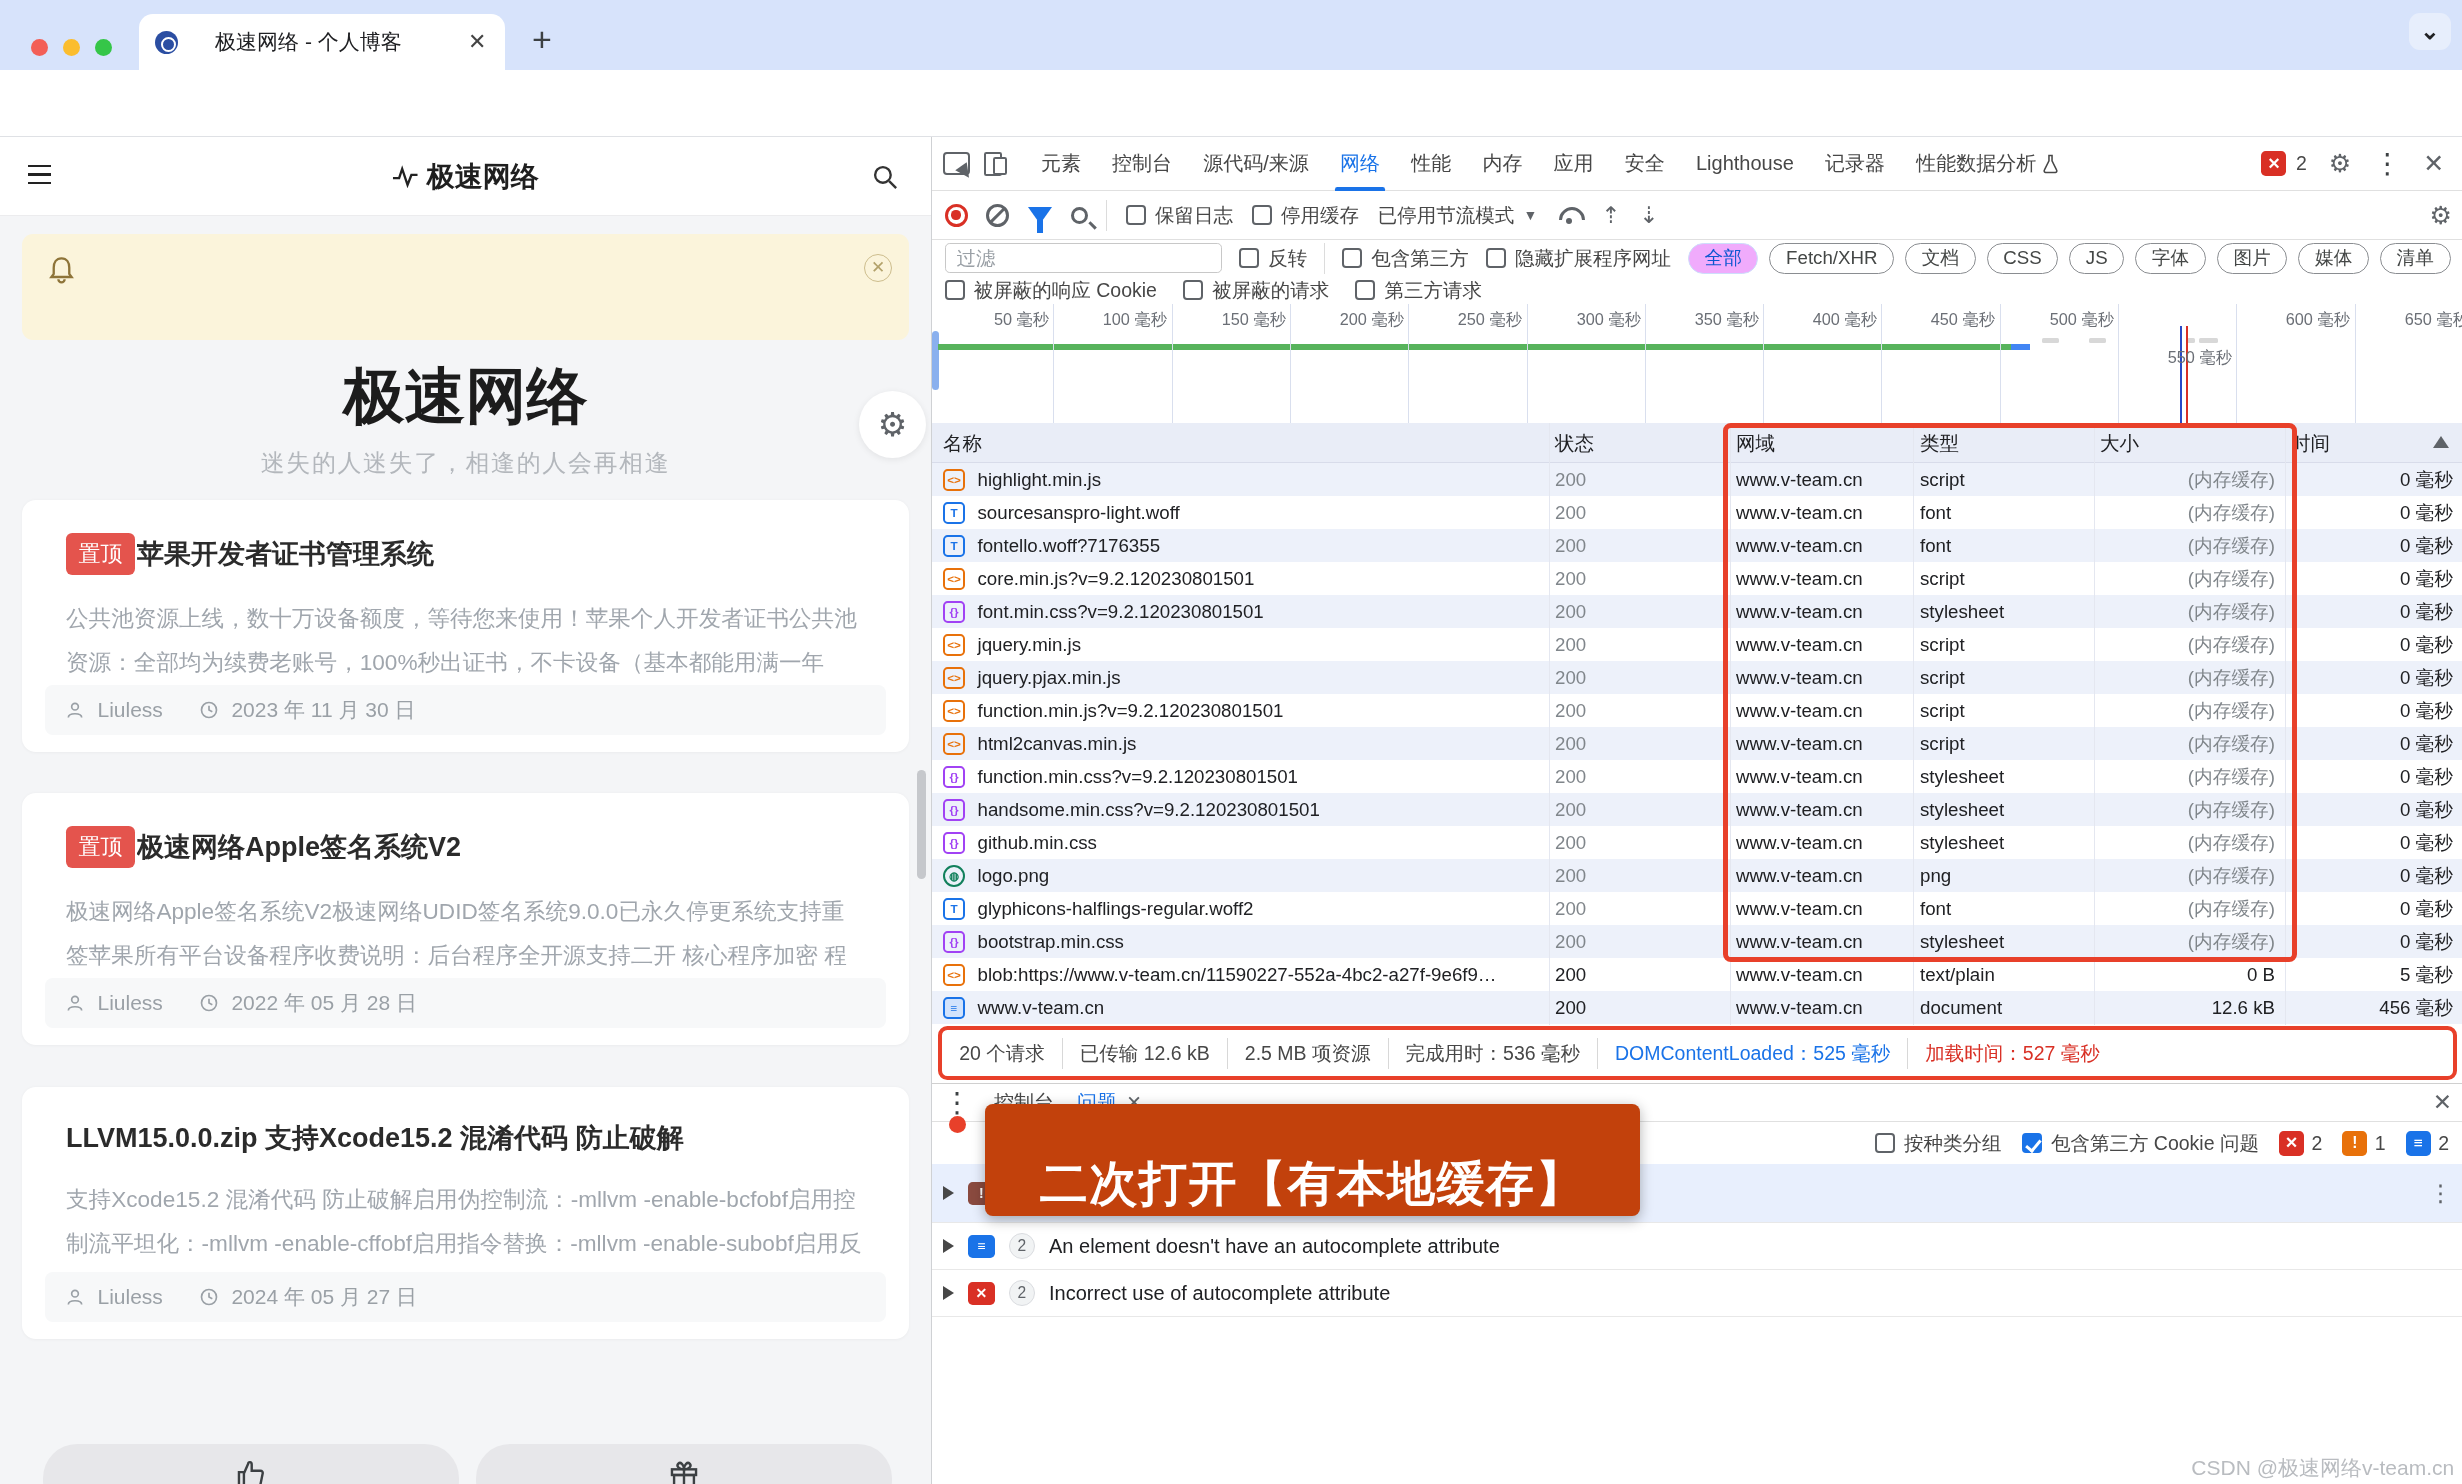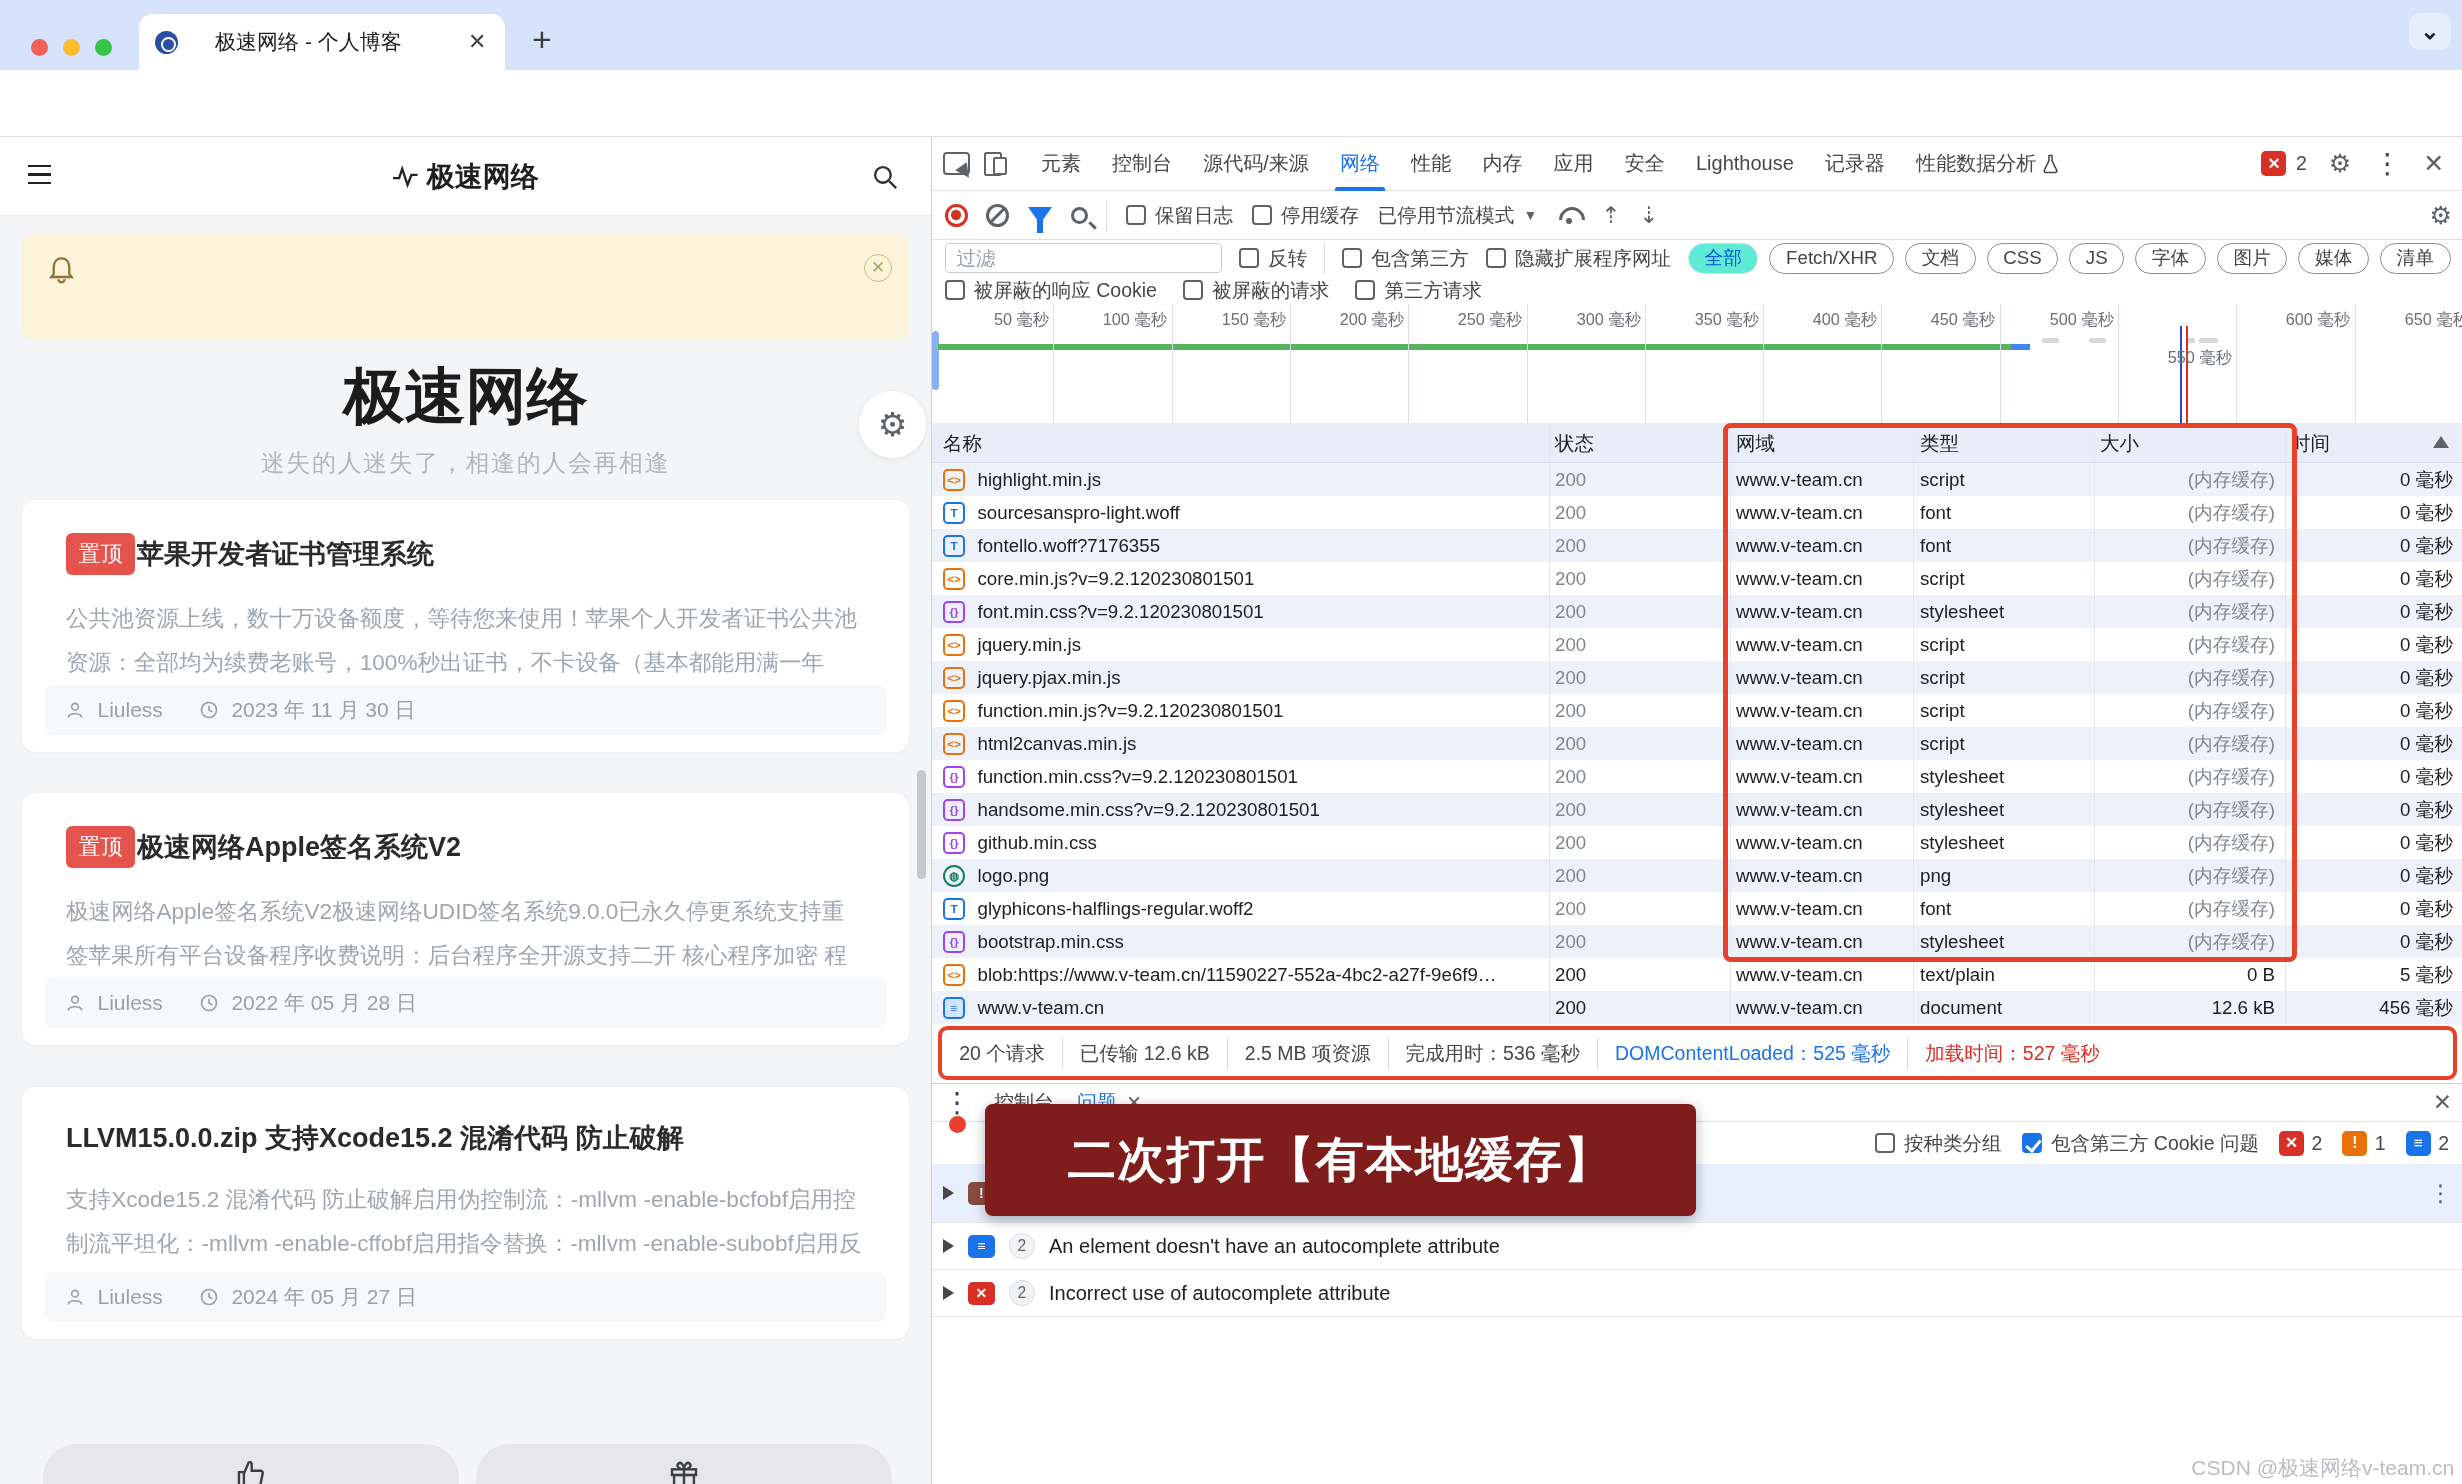--- a/index.html
+++ b/index.html
@@ -95,21 +95,21 @@
   .arrow-io { font-size:23px; color:#5f6368; line-height:1; }
   .netgear { position:absolute; right:11px; top:64px; font-size:25px; color:#5f6368; }
   .wifi { width:26.5px; height:15.6px; position:relative; }
   .wifi::before{ content:""; position:absolute; left:3.1px; top:0; width:20px; height:20px; border:3.1px solid #5f6368; border-radius:50%; border-bottom-color:transparent; border-left-color:transparent; transform:rotate(-45deg); }
   .wifi::after{ content:""; position:absolute; left:10px; top:11px; width:6.2px; height:6.2px; border-radius:50%; background:#5f6368; }
 
   .dt-filterbar { position:absolute; left:0; top:103px; width:100%; height:36px; display:flex; align-items:center; padding:0 12.5px; gap:17px; }
   .filter-input { width:405px; height:30px; border:1.6px solid #c8c8c8; border-radius:4.7px; font-size:19.5px; padding:0 11px; color:#202124; background:#fff; font-family:inherit; }
   .filter-input::placeholder { color:#9aa0a6; }
   .pill { height:31px; border:1.6px solid #8a8d91; border-radius:17px; padding:0 15.6px; display:flex; align-items:center; font-size:18.7px; color:#444746; white-space:nowrap; background:#fff; }
-  .pill.active { background:#5eead4; border-color:#cdddfb; color:#0b57d0; }
+  .pill.active { background:#f0abfc; border-color:#cdddfb; color:#0b57d0; }
   .pills { display:flex; gap:11px; align-items:center; }
   .dt-blockrow { position:absolute; left:0; top:139px; width:100%; height:28px; display:flex; align-items:center; gap:26px; padding:0 12.5px; }
 
   .overview { position:absolute; left:0; top:167px; width:100%; height:120px; border-bottom:0.8px solid #e0e0e0; overflow:hidden; background:#fff; }
   .gl { position:absolute; top:0; bottom:0; width:0.8px; background:#d9dfee; }
   .glabel { position:absolute; top:4.7px; width:114px; text-align:right; font-size:16.3px; color:#6b6f76; }
   .ov-bar { position:absolute; top:40px; height:6.2px; background:#57b35c; left:6.2px; }
   .ov-bar-blue { position:absolute; top:40px; height:6.2px; background:#4285f4; }
   .ov-dash { position:absolute; top:34px; height:5.4px; background:#d8d8d8; border-radius:1.6px; }
   .ov-line-dcl { position:absolute; top:22px; bottom:0; width:2.3px; background:#2948c6; }
@@ -150,21 +150,21 @@
   .issue-row { position:absolute; left:0; width:100%; height:47px; border-bottom:0.8px solid #e8e8e8; display:flex; align-items:center; gap:14px; padding:0 11px; background:#fff; }
   .issue-row.sel { background:#e8effd; height:59px; }
   .tri { width:0; height:0; border-top:7.8px solid transparent; border-bottom:7.8px solid transparent; border-left:11px solid #474747; flex:0 0 auto; }
   .iico { width:26.5px; height:23px; border-radius:4.7px; color:#fff; font-size:14px; font-weight:bold; display:flex; align-items:center; justify-content:center; flex:0 0 auto; }
   .iico.deprecation { background:#8a4a3f; }
   .iico.info { background:#1a73e8; }
   .iico.error { background:#d93025; }
   .icount { width:26.5px; height:26.5px; border-radius:50%; background:#f1f3f4; border:1.6px solid #dadce0; color:#5f6368; font-size:15.6px; display:flex; align-items:center; justify-content:center; flex:0 0 auto; }
   .itext { font-size:20px; color:#202124; white-space:nowrap; overflow:hidden; flex:1; }
   .irow-kebab { font-size:23px; color:#5f6368; }
-  .overlay-tip { position:absolute; left:53px; top:967px; width:711px; height:112px; background:#7f1d1d; border-radius:7.8px; z-index:15; display:flex; align-items:center; justify-content:center; box-shadow:0 3.1px 12.5px rgba(0,0,0,.3); }
+  .overlay-tip { position:absolute; left:53px; top:967px; width:655px; height:112px; background:#c2410c; border-radius:7.8px; z-index:15; display:flex; align-items:flex-end; justify-content:center; box-shadow:0 3.1px 12.5px rgba(0,0,0,.3); }
   .overlay-tip span{ color:#fff; font-size:48px; font-weight:bold; letter-spacing:1.6px; white-space:nowrap; }
 
   .watermark { position:absolute; right:7.8px; bottom:3.1px; font-size:21px; color:#b9bcc0; z-index:30; }
   svg { display:block; }
 </style>
 </head>
 <body>
 
 <div class="screen">
 

